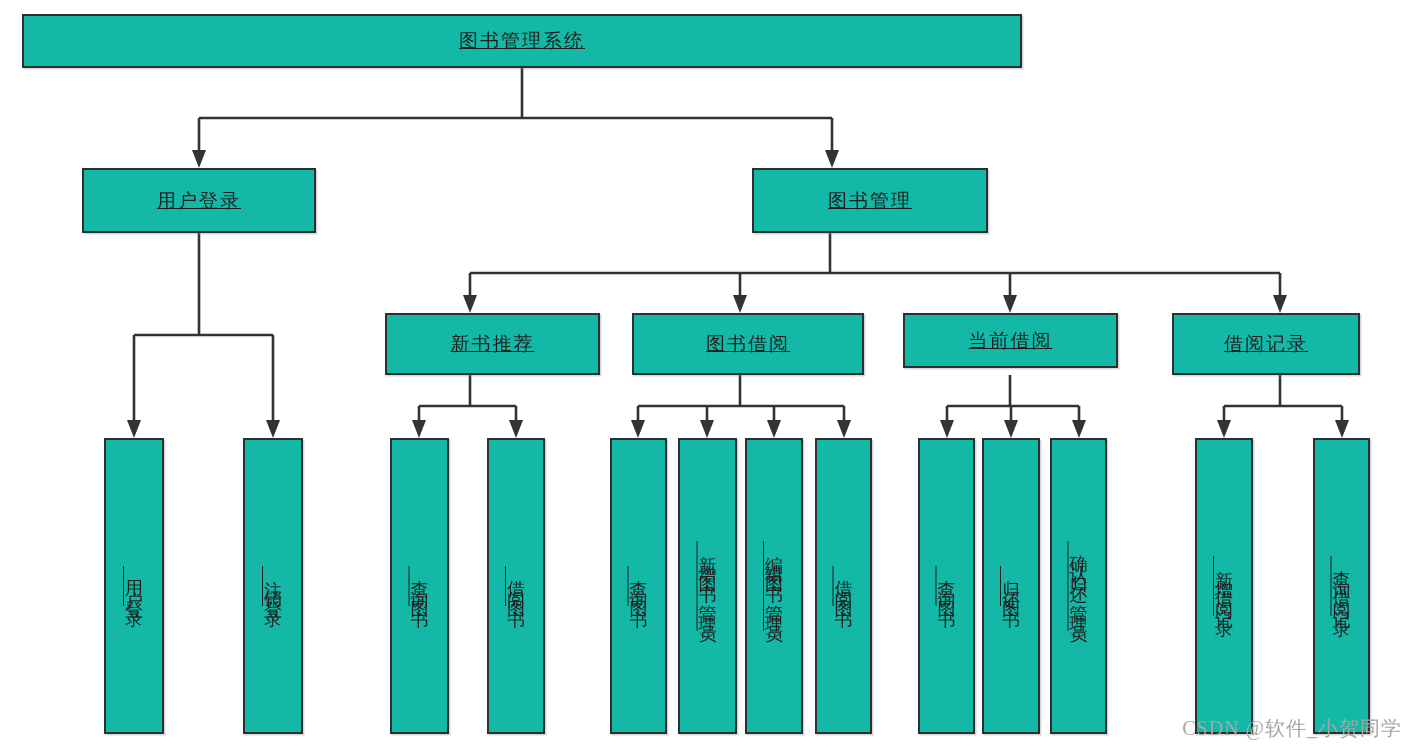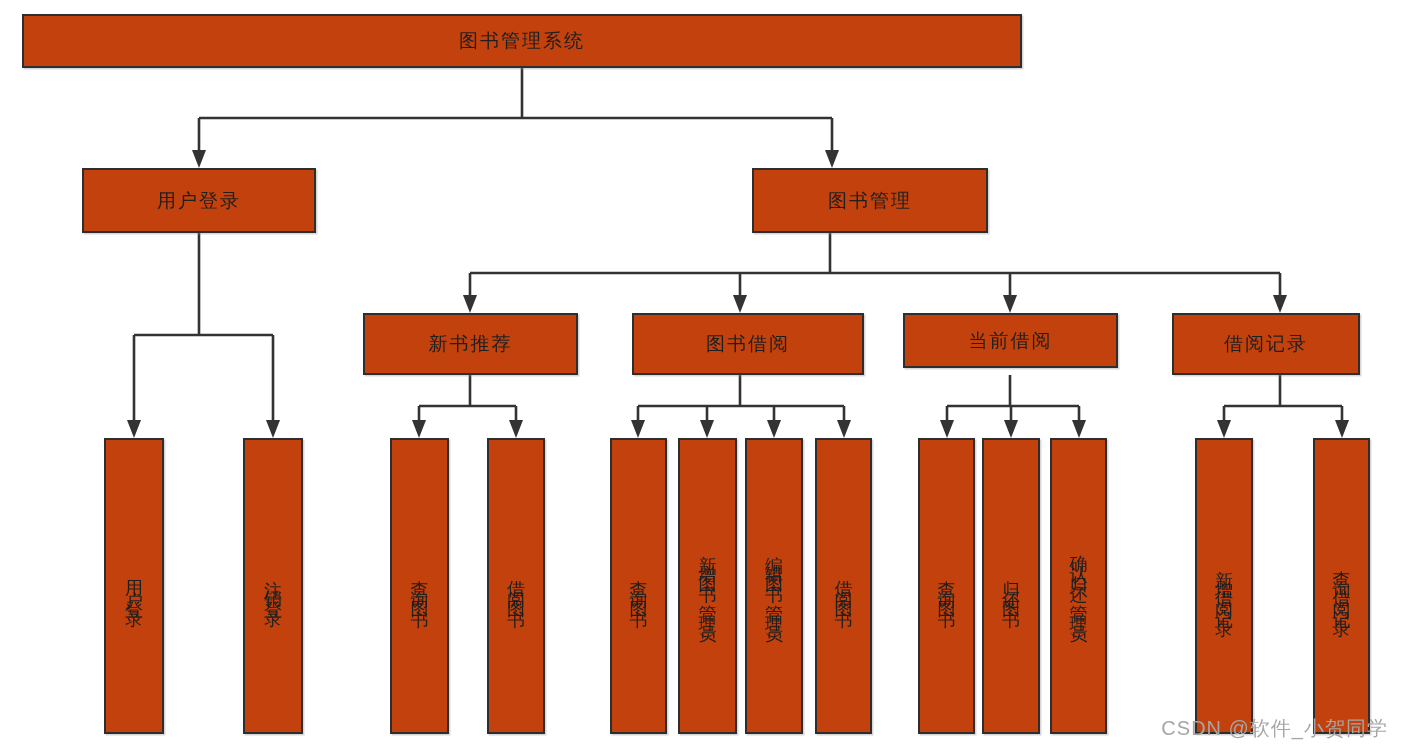--- a/index.html
+++ b/index.html
@@ -29,45 +29,47 @@
     stroke:var(--line);
     stroke-width:2.6;
   }
   .connectors .arrows path{
     fill:var(--line);
     stroke:none;
   }
   .box{
     position:absolute;
     box-sizing:border-box;
-    background:#c2410c;
+    background:#14b8a6;
     border:2.5px solid #2e2e2e;
     box-shadow:1.5px 1.5px 0 rgba(150,150,150,0.38);
     display:flex;
     align-items:center;
     justify-content:center;
     font-size:19px;
     letter-spacing:2px;
     white-space:nowrap;
+    text-decoration:underline;
   }
   .leaf{
     writing-mode:vertical-rl;
     text-orientation:mixed;
     font-size:18px;
     letter-spacing:10px;
     line-height:1;
     white-space:normal;
   }
   .watermark{
     position:absolute;
-    right:17px;
+    right:3px;
     bottom:5px;
     font-size:20px;
     letter-spacing:1px;
     color:var(--wm);
+    font-family:Liberation Serif, serif;
   }
 </style>
 </head>
 <body>
 
 <div class="stage">
 
   <svg class="connectors" viewBox="0 0 1405 747" aria-hidden="true">
     <path class="lines" d="
       M522 68 V118 M199 118 H832 M199 118 V151 M832 118 V151
@@ -98,21 +100,21 @@
         <path d="M1224 438 L1217 420 L1231 420 Z"></path>
         <path d="M1342 438 L1335 420 L1349 420 Z"></path>
       </g>
   </svg>
 
   <div class="box" style="left:22px;top:14px;width:1000px;height:54px">图书管理系统</div>
 
   <div class="box" style="left:82px;top:168px;width:234px;height:65px">用户登录</div>
   <div class="box" style="left:752px;top:168px;width:236px;height:65px">图书管理</div>
 
-  <div class="box" style="left:363px;top:313px;width:215px;height:62px">新书推荐</div>
+  <div class="box" style="left:385px;top:313px;width:215px;height:62px">新书推荐</div>
   <div class="box" style="left:632px;top:313px;width:232px;height:62px">图书借阅</div>
   <div class="box" style="left:903px;top:313px;width:215px;height:55px">当前借阅</div>
   <div class="box" style="left:1172px;top:313px;width:188px;height:62px">借阅记录</div>
 
   <div class="box leaf" style="left:104px;top:438px;width:60px;height:296px">用户登录</div>
   <div class="box leaf" style="left:243px;top:438px;width:60px;height:296px">注销登录</div>
 
   <div class="box leaf" style="left:390px;top:438px;width:59px;height:296px">查询图书</div>
   <div class="box leaf" style="left:487px;top:438px;width:58px;height:296px">借阅图书</div>
 

